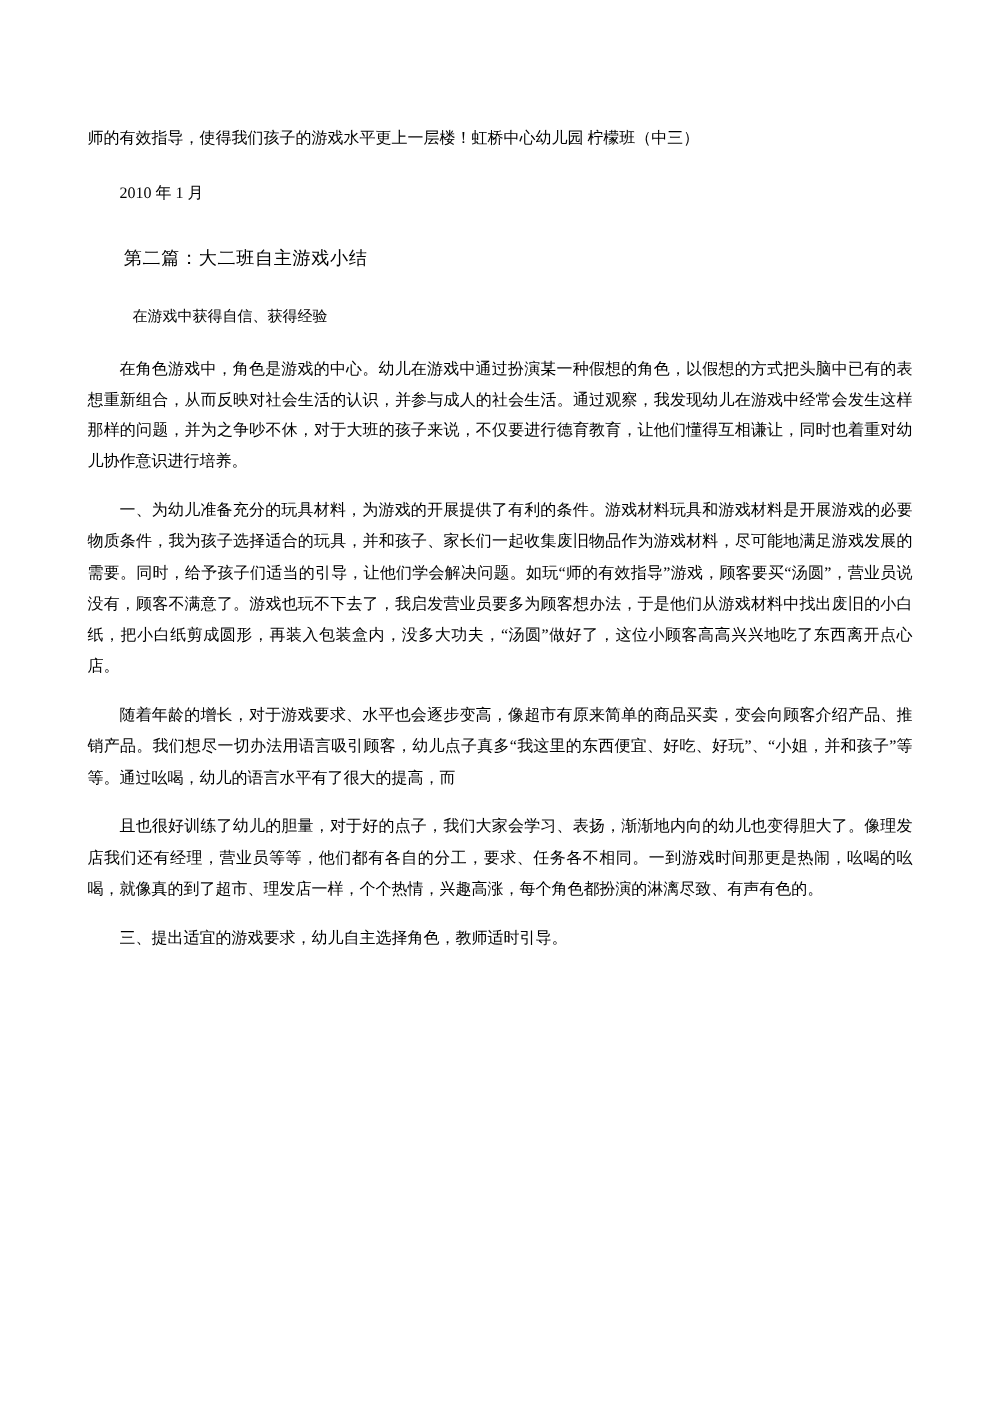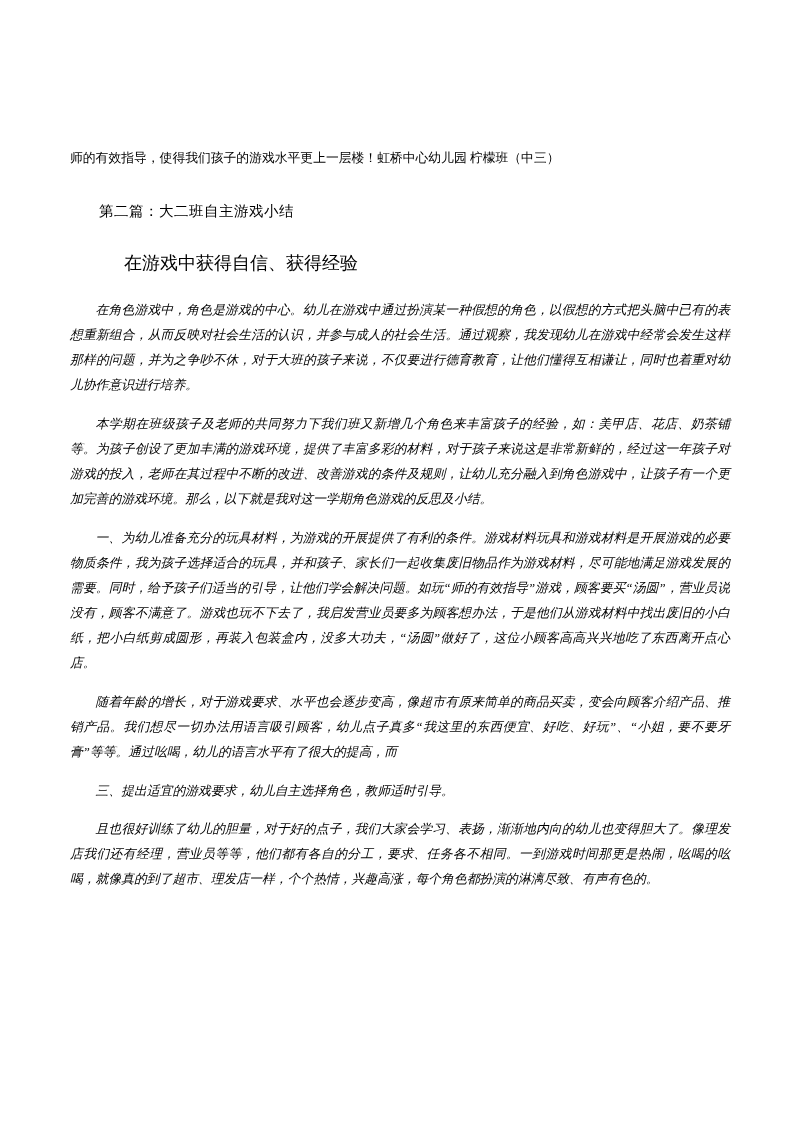--- a/index.html
+++ b/index.html
@@ -18,21 +18,20 @@
     padding: 98px 70px 40px 70px;
     background: #ffffff;
     position: relative;
     overflow: hidden;
   }
   .doc-body {
     font-size: 12.8px;
     line-height: 1.95;
     text-align: justify;
     text-justify: inter-ideograph;
-    margin-top: 48px;
   }
   p {
     margin: 0 0 13px 0;
   }
   .line-plain {
     margin: 0 0 19px 0;
     text-indent: 0;
   }
   .meta {
     margin: 0 0 19px 0;
@@ -41,43 +40,42 @@
   .heading2 {
     font-weight: normal;
     font-size: 14.5px;
     margin: 26px 0 21px 0;
     text-indent: 2em;
     letter-spacing: 0.5px;
   }
   .sub-note {
     margin: 0 0 17px 0;
     text-indent: 3em;
-    font-size: 18px;
+    font-size: 12px;
   }
   .para {
     text-indent: 2em;
     margin: 0 0 14px 0;
-    font-style: italic;
   }
 </style>
 </head>
 <body>
 
 <div class="page">
   <div class="doc-body">
 
     <p class="line-plain">师的有效指导，使得我们孩子的游戏水平更上一层楼！虹桥中心幼儿园 柠檬班（中三）</p>
 
 
+    <p class="meta">2010 年 1 月</p>
 
     <p class="heading2">第二篇：大二班自主游戏小结</p>
 
     <p class="sub-note">在游戏中获得自信、获得经验</p>
 
     <p class="para">在角色游戏中，角色是游戏的中心。幼儿在游戏中通过扮演某一种假想的角色，以假想的方式把头脑中已有的表想重新组合，从而反映对社会生活的认识，并参与成人的社会生活。通过观察，我发现幼儿在游戏中经常会发生这样那样的问题，并为之争吵不休，对于大班的孩子来说，不仅要进行德育教育，让他们懂得互相谦让，同时也着重对幼儿协作意识进行培养。</p>
-    <p class="para">本学期在班级孩子及老师的共同努力下我们班又新增几个角色来丰富孩子的经验，如：美甲店、花店、奶茶铺等。为孩子创设了更加丰满的游戏环境，提供了丰富多彩的材料，对于孩子来说这是非常新鲜的，经过这一年孩子对游戏的投入，老师在其过程中不断的改进、改善游戏的条件及规则，让幼儿充分融入到角色游戏中，让孩子有一个更加完善的游戏环境。那么，以下就是我对这一学期角色游戏的反思及小结。</p>
     <p class="para">一、为幼儿准备充分的玩具材料，为游戏的开展提供了有利的条件。游戏材料玩具和游戏材料是开展游戏的必要物质条件，我为孩子选择适合的玩具，并和孩子、家长们一起收集废旧物品作为游戏材料，尽可能地满足游戏发展的需要。同时，给予孩子们适当的引导，让他们学会解决问题。如玩“师的有效指导”游戏，顾客要买“汤圆”，营业员说没有，顾客不满意了。游戏也玩不下去了，我启发营业员要多为顾客想办法，于是他们从游戏材料中找出废旧的小白纸，把小白纸剪成圆形，再装入包装盒内，没多大功夫，“汤圆”做好了，这位小顾客高高兴兴地吃了东西离开点心店。</p>
-    <p class="para">随着年龄的增长，对于游戏要求、水平也会逐步变高，像超市有原来简单的商品买卖，变会向顾客介绍产品、推销产品。我们想尽一切办法用语言吸引顾客，幼儿点子真多“我这里的东西便宜、好吃、好玩”、“小姐，要不要牙膏”等等。通过吆喝，幼儿的语言水平有了很大的提高，而</p>
+    <p class="para">随着年龄的增长，对于游戏要求、水平也会逐步变高，像超市有原来简单的商品买卖，变会向顾客介绍产品、推销产品。我们想尽一切办法用语言吸引顾客，幼儿点子真多“我这里的东西便宜、好吃、好玩”、“小姐，并和孩子”等等。通过吆喝，幼儿的语言水平有了很大的提高，而</p>
+    <p class="para">且也很好训练了幼儿的胆量，对于好的点子，我们大家会学习、表扬，渐渐地内向的幼儿也变得胆大了。像理发店我们还有经理，营业员等等，他们都有各自的分工，要求、任务各不相同。一到游戏时间那更是热闹，吆喝的吆喝，就像真的到了超市、理发店一样，个个热情，兴趣高涨，每个角色都扮演的淋漓尽致、有声有色的。</p>
     <p class="para">三、提出适宜的游戏要求，幼儿自主选择角色，教师适时引导。</p>
-    <p class="para">且也很好训练了幼儿的胆量，对于好的点子，我们大家会学习、表扬，渐渐地内向的幼儿也变得胆大了。像理发店我们还有经理，营业员等等，他们都有各自的分工，要求、任务各不相同。一到游戏时间那更是热闹，吆喝的吆喝，就像真的到了超市、理发店一样，个个热情，兴趣高涨，每个角色都扮演的淋漓尽致、有声有色的。</p>
 
   </div>
 </div>
 
 </body></html>

